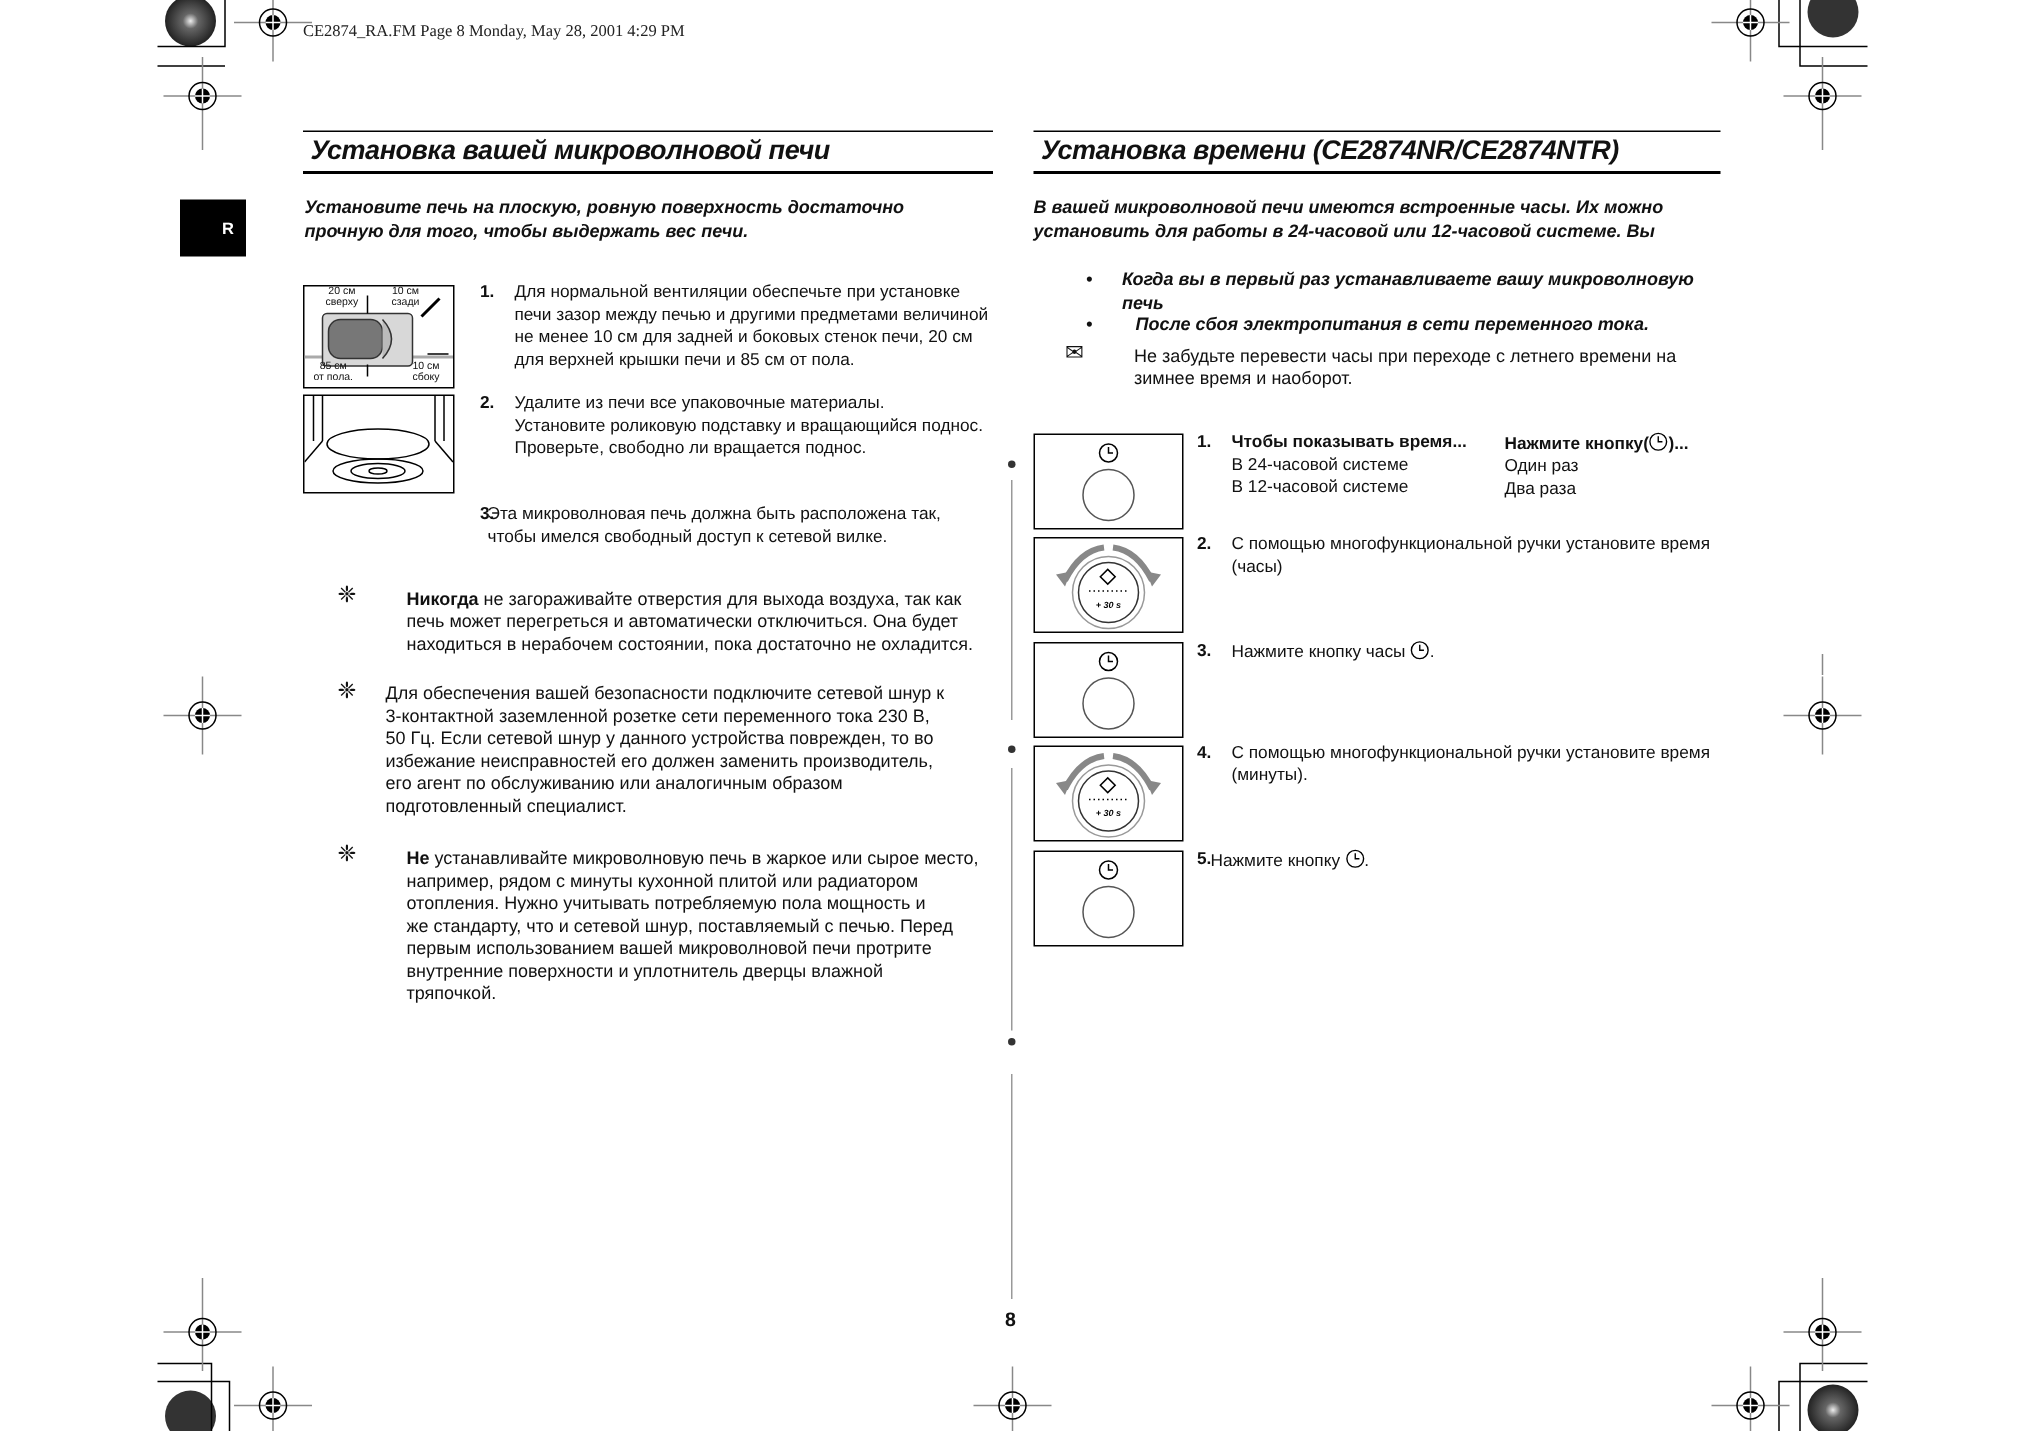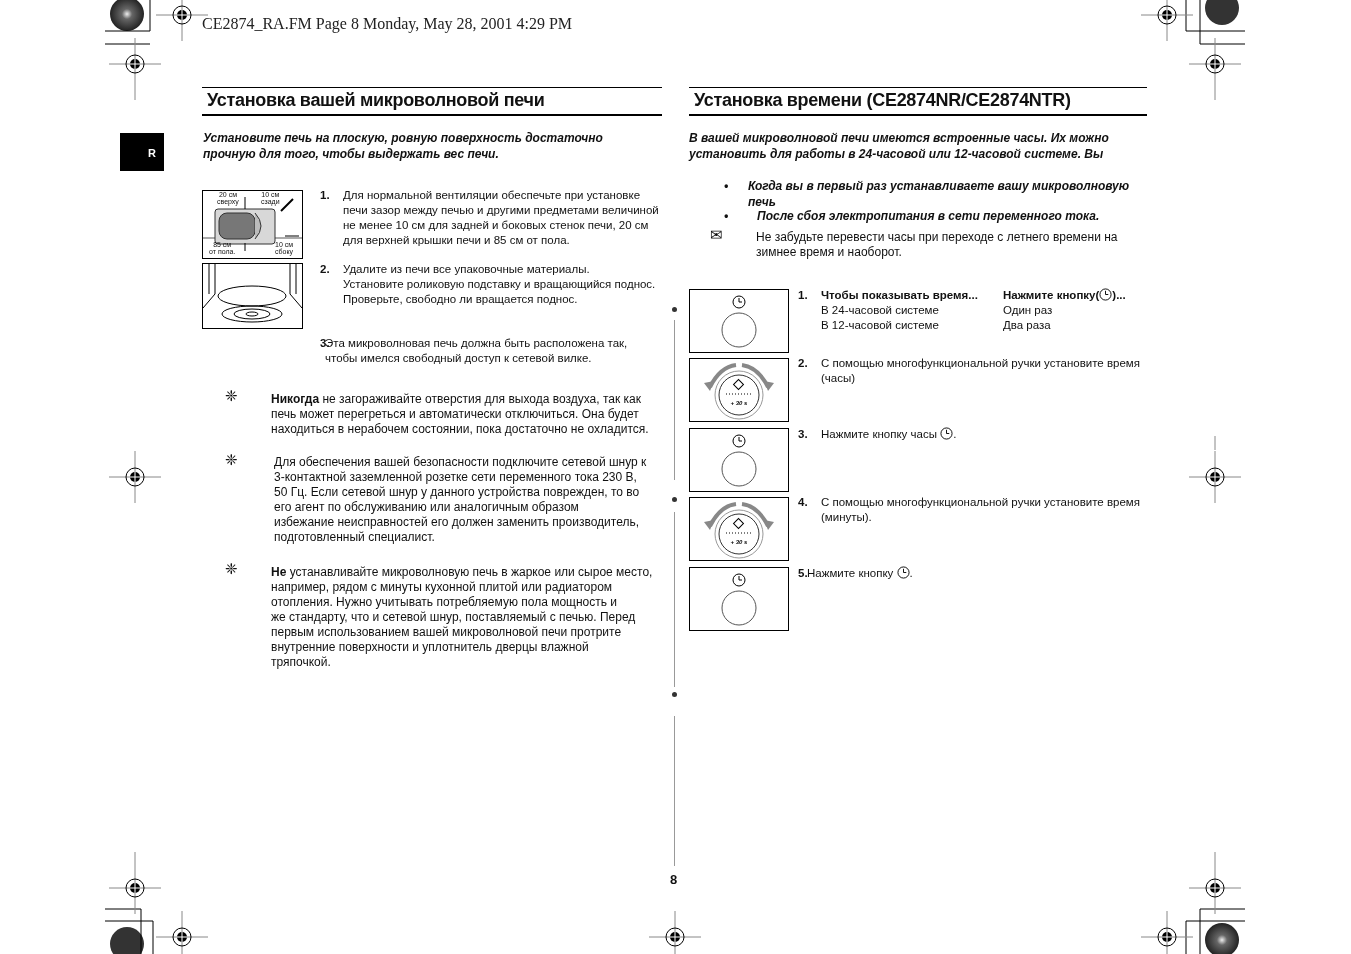--- a/index.html
+++ b/index.html
@@ -1,19 +1,19 @@
 <!DOCTYPE html>
 <html><head>
 <meta charset="utf-8">
 <style>
   html, body { margin:0; padding:0; background:#fff; }
   body { width:1351px; height:954px; position:relative; overflow:hidden; font-family:"Liberation Sans", sans-serif; color:#111; }
   .abs { position:absolute; }
-  .hdr-file { left:202px; top:15px; font-family:"Liberation Serif", serif; font-size:16px; color:#222; }
-  .title { font-size:18px; font-weight:bold; letter-spacing:-0.3px; }
+  .hdr-file { left:202px; top:15px; font-family:"Liberation Serif", serif; font-size:11px; color:#222; }
+  .title { font-size:18px; font-style:italic; font-weight:bold; letter-spacing:-0.3px; }
   .rule { position:absolute; height:0; border-top:1px solid #000; }
   .rule.thick { border-top:2px solid #000; }
   .intro { font-size:12px; font-weight:bold; font-style:italic; line-height:16px; }
   .body { font-size:12px; line-height:15px; }
   .body-sm { font-size:11.5px; line-height:15px; }
   .num { font-weight:bold; position:absolute; }
   .rtab { left:120px; top:133px; width:44px; height:38px; background:#000; color:#fff; font-weight:bold; font-size:11px; }
   .rtab span { position:absolute; right:8px; top:14px; }
   .fig { position:absolute; border:1px solid #000; background:#fff; }
   .warn-icon { position:absolute; font-size:15px; }
@@ -159,26 +159,26 @@
 </div>
 
 <div class="warn-icon" style="left:225px;top:387px">❈</div>
 <div class="abs body" style="left:271px;top:392px;width:400px">
   <div><span class="bold">Никогда</span><span> не загораживайте отверстия для выхода воздуха, так как</span></div>
   <div>печь может перегреться и автоматически отключиться. Она будет</div>
   <div>находиться в нерабочем состоянии, пока достаточно не охладится.</div>
 </div>
 
 <div class="warn-icon" style="left:225px;top:451px">❈</div>
-<div class="abs body" style="left:274px;top:455px;width:400px">
+<div class="abs body" style="left:257px;top:455px;width:400px">
   <div>Для обеспечения вашей безопасности подключите сетевой шнур к</div>
   <div>3-контактной заземленной розетке сети переменного тока 230 В,</div>
   <div>50 Гц. Если сетевой шнур у данного устройства поврежден, то во</div>
+  <div>избежание неисправностей его должен заменить производитель,</div>
   <div>его агент по обслуживанию или аналогичным образом</div>
-  <div>избежание неисправностей его должен заменить производитель,</div>
   <div>подготовленный специалист.</div>
 </div>
 
 <div class="warn-icon" style="left:225px;top:560px">❈</div>
 <div class="abs body" style="left:271px;top:565px;width:400px">
   <div><span class="bold">Не</span><span> устанавливайте микроволновую печь в жаркое или сырое место,</span></div>
   <div>например, рядом с минуты кухонной плитой или радиатором</div>
   <div>отопления. Нужно учитывать потребляемую пола мощность и</div>
   <div>же стандарту, что и сетевой шнур, поставляемый с печью. Перед</div>
   <div>первым использованием вашей микроволновой печи протрите</div>

